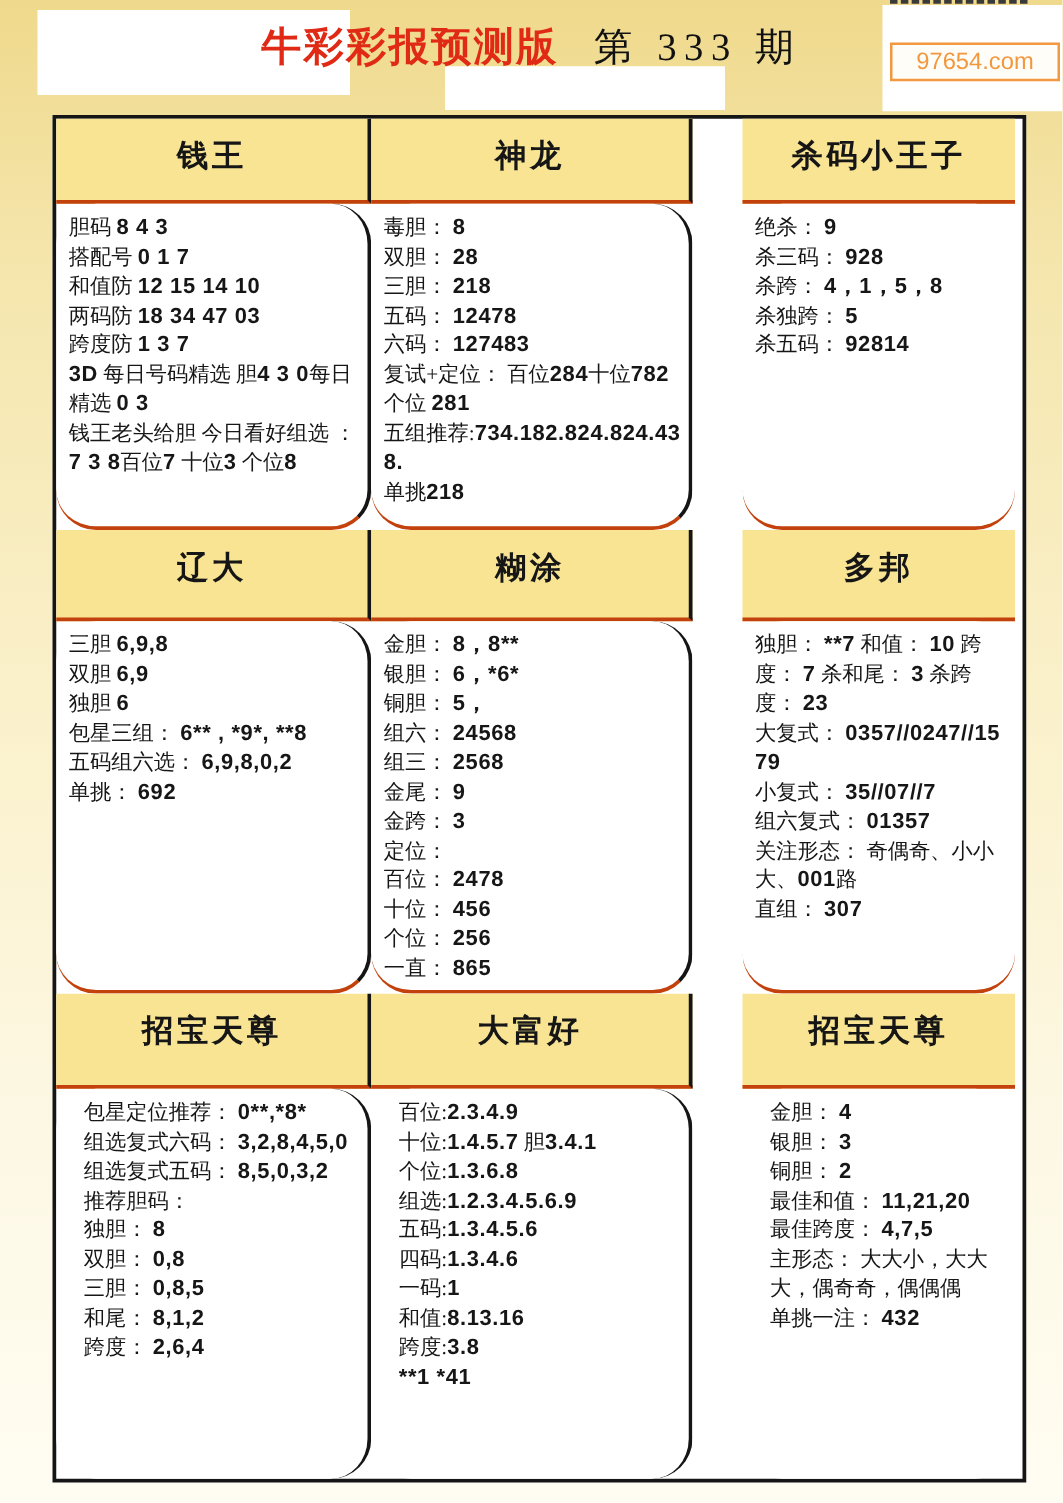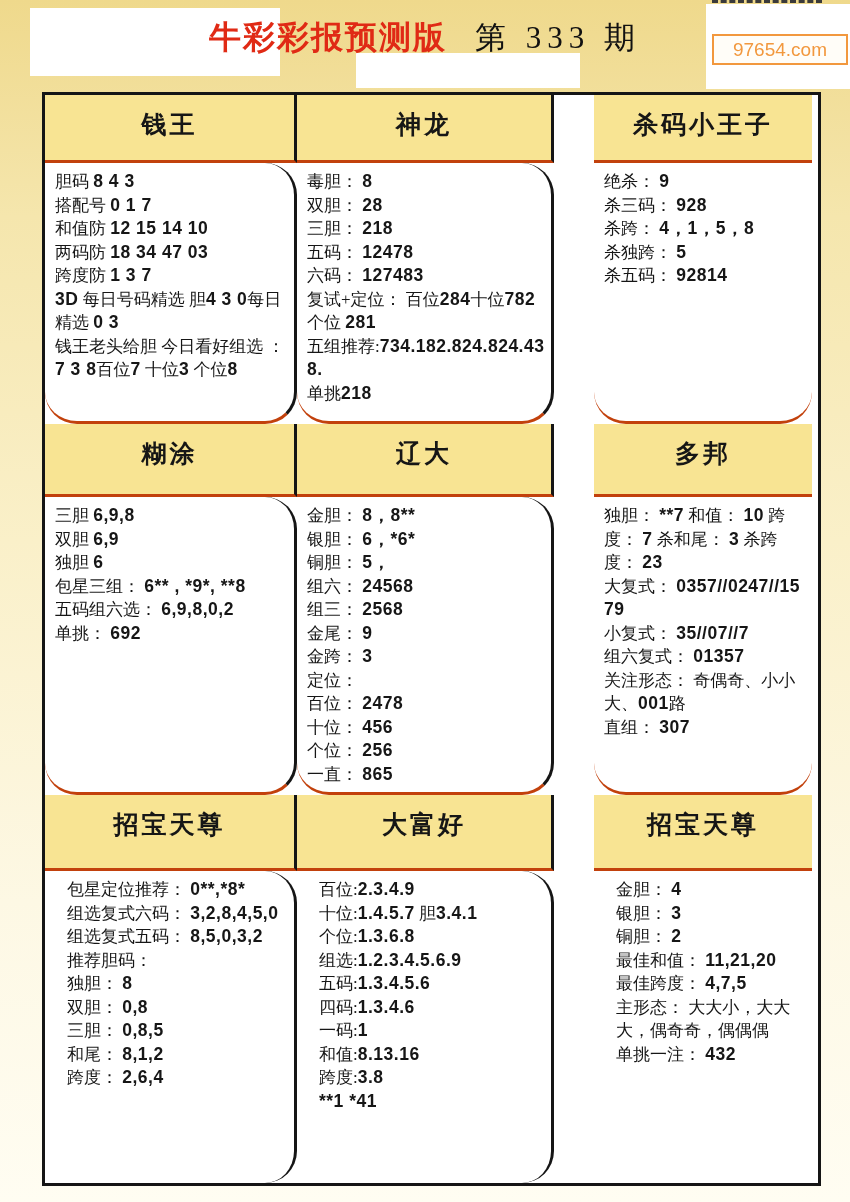--- a/index.html
+++ b/index.html
@@ -96,22 +96,22 @@
       <div class="line"><span>单挑</span><span class="v">218</span></div>
     </div>
   <div class="cell">
       <div class="line"><span>绝杀： </span><span class="v">9</span></div>
       <div class="line"><span>杀三码： </span><span class="v">928</span></div>
       <div class="line"><span>杀跨： </span><span class="v">4，1，5，8</span></div>
       <div class="line"><span>杀独跨： </span><span class="v">5</span></div>
       <div class="line"><span>杀五码： </span><span class="v">92814</span></div>
     </div>
 
+  <div class="hdr">辽大</div>
   <div class="hdr">糊涂</div>
-  <div class="hdr">辽大</div>
   <div class="hdr">多邦</div>
 
   <div class="cell">
       <div class="line"><span>三胆 </span><span class="v">6,9,8</span></div>
       <div class="line"><span>双胆 </span><span class="v">6,9</span></div>
       <div class="line"><span>独胆 </span><span class="v">6</span></div>
       <div class="line"><span>包星三组： </span><span class="v">6** , *9*, **8</span></div>
       <div class="line"><span>五码组六选： </span><span class="v">6,9,8,0,2</span></div>
       <div class="line"><span>单挑： </span><span class="v">692</span></div>
     </div>

